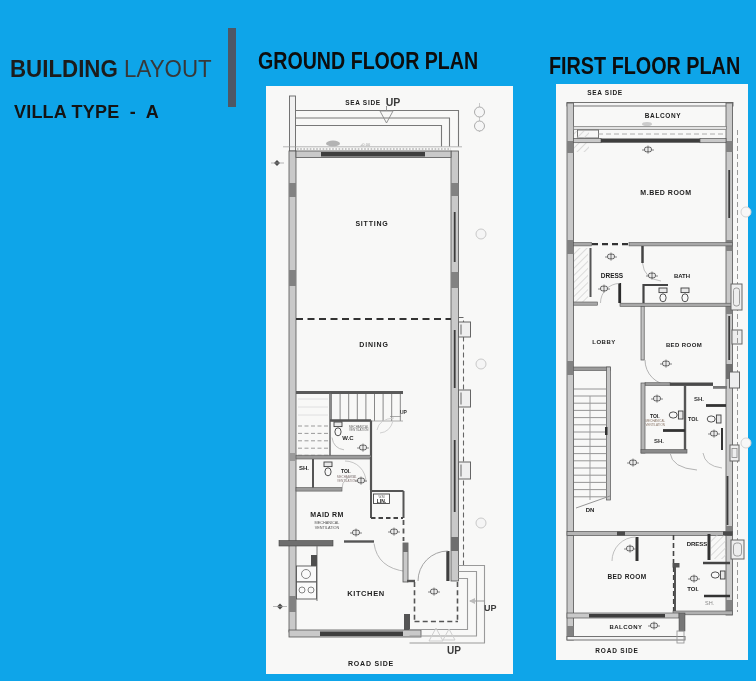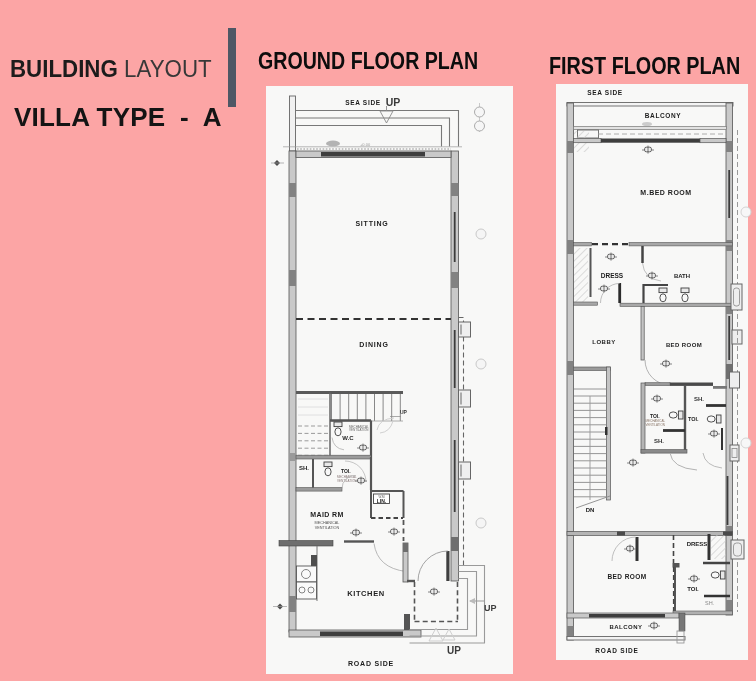--- a/index.html
+++ b/index.html
@@ -1,26 +1,26 @@
 <!DOCTYPE html>
 <html><head>
 <meta charset="utf-8">
 <style>
 html,body{margin:0;padding:0;width:756px;height:681px;overflow:hidden;background:#fdfdfd;font-family:"Liberation Sans",sans-serif}
 .abs{position:absolute}
 </style>
 </head>
 <body>
-<div style="position:relative;width:756px;height:681px;background:#fca5a5">
+<div style="position:relative;width:756px;height:681px;background:#0ea5e9">
 
 <div class="abs" style="left:10px;top:56px;font-size:23px;color:#1c1c1c;white-space:nowrap;transform:scaleX(0.97);transform-origin:left"><b>BUILDING</b> <span style="color:#383838">LAYOUT</span></div>
 
 <div class="abs" style="left:228px;top:28px;width:7.5px;height:79px;background:#4e5765"></div>
 
-<div class="abs" style="left:14px;top:102px;font-size:26px;font-weight:bold;letter-spacing:0.2px;color:#141414;white-space:nowrap">VILLA TYPE&nbsp; -&nbsp; A</div>
+<div class="abs" style="left:14px;top:102px;font-size:18px;font-weight:bold;letter-spacing:0.2px;color:#141414;white-space:nowrap">VILLA TYPE&nbsp; -&nbsp; A</div>
 
 <div class="abs" style="left:258px;top:48px;font-size:23px;font-weight:bold;color:#0d0d0d;white-space:nowrap;transform:scaleX(0.853);transform-origin:left">GROUND FLOOR PLAN</div>
 
 <div class="abs" style="left:549px;top:53px;font-size:23px;font-weight:bold;color:#0d0d0d;white-space:nowrap;transform:scaleX(0.86);transform-origin:left">FIRST FLOOR PLAN</div>
 <svg class="abs" style="left:0;top:0;font-family:'Liberation Sans',sans-serif" width="756" height="681" viewBox="0 0 756 681">
 <defs>
 <pattern id="ht" width="5" height="5" patternUnits="userSpaceOnUse" patternTransform="rotate(45)">
           <line x1="0" y1="0" x2="0" y2="5" stroke="#c6c6c6" stroke-width="1.2"></line>
         </pattern>
 <g id="snk">

